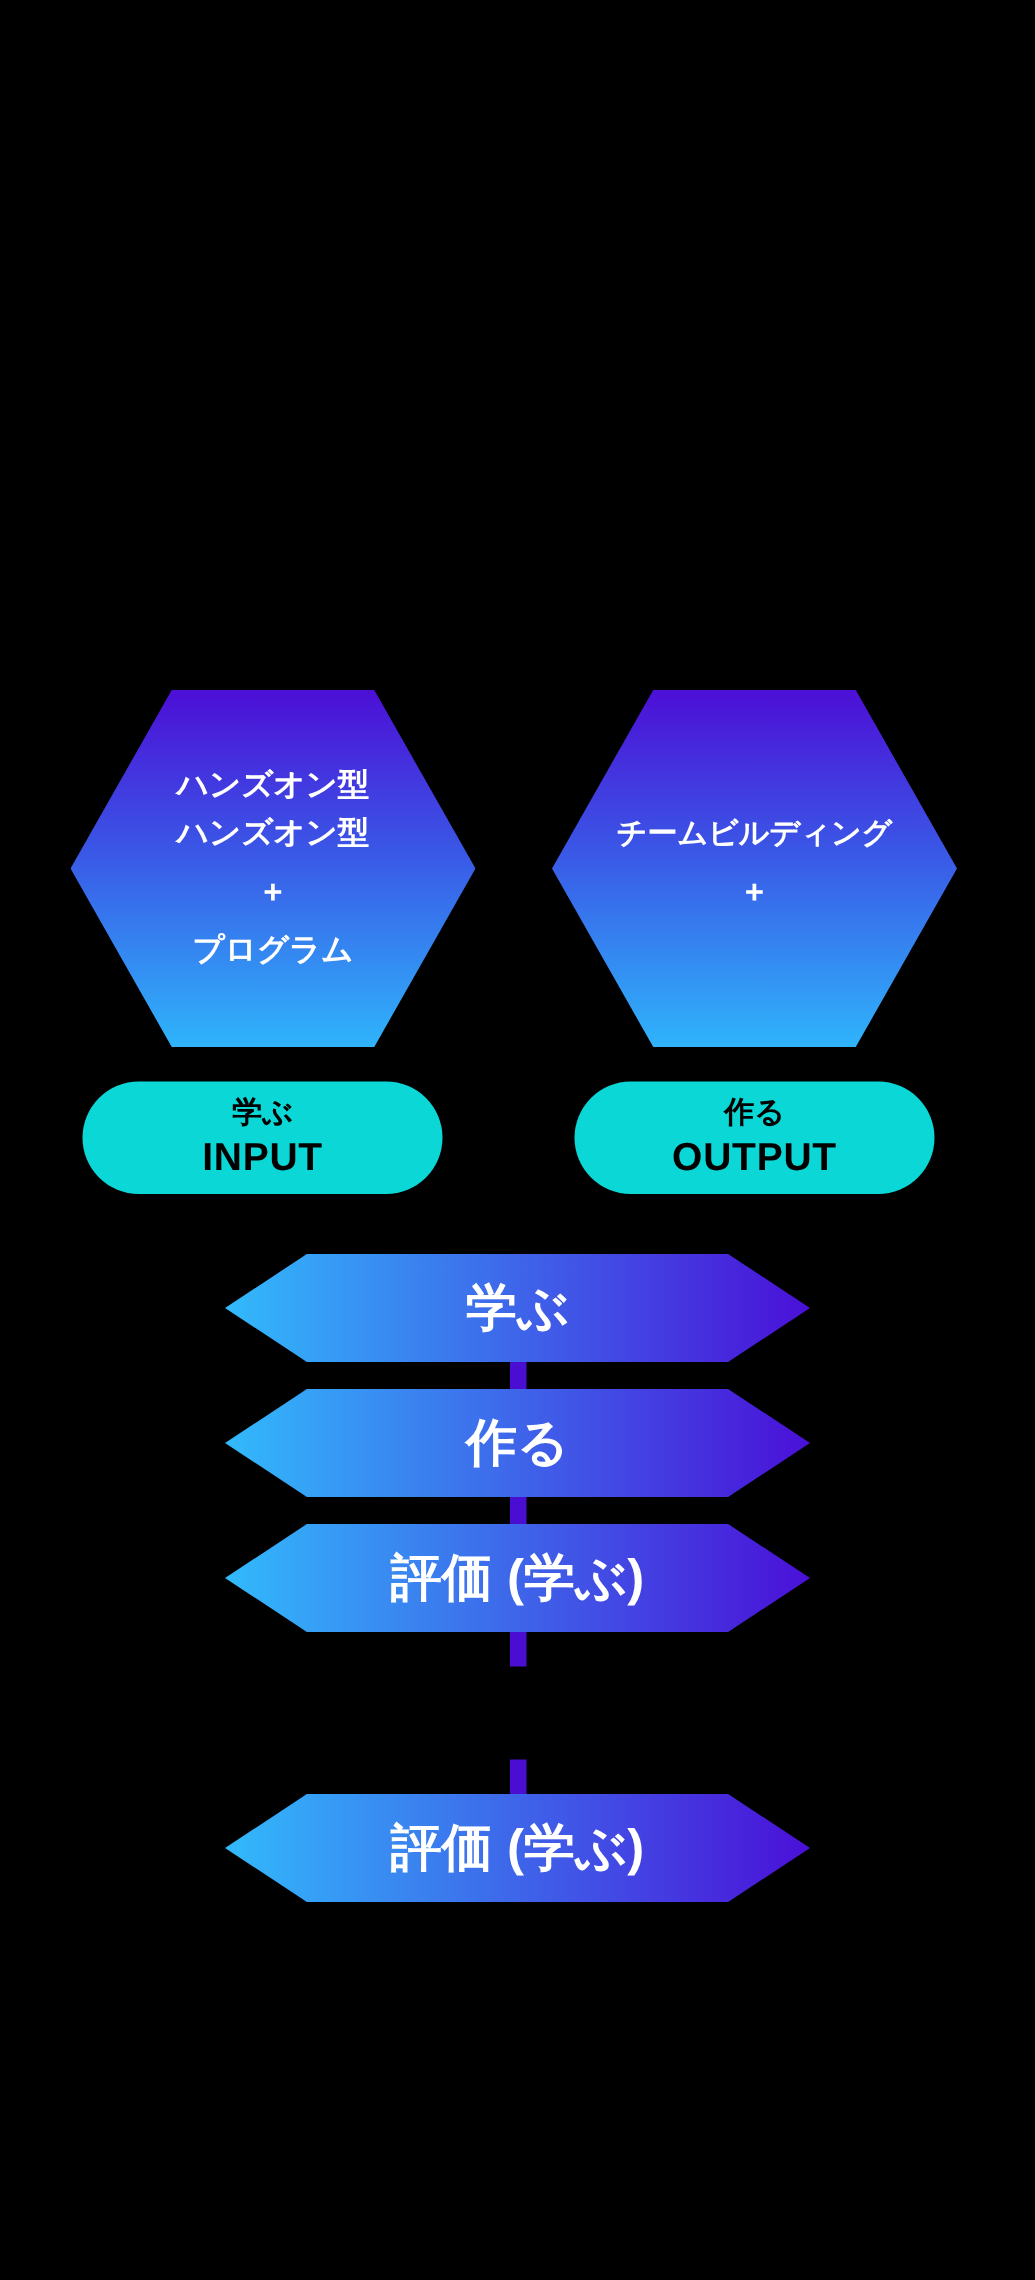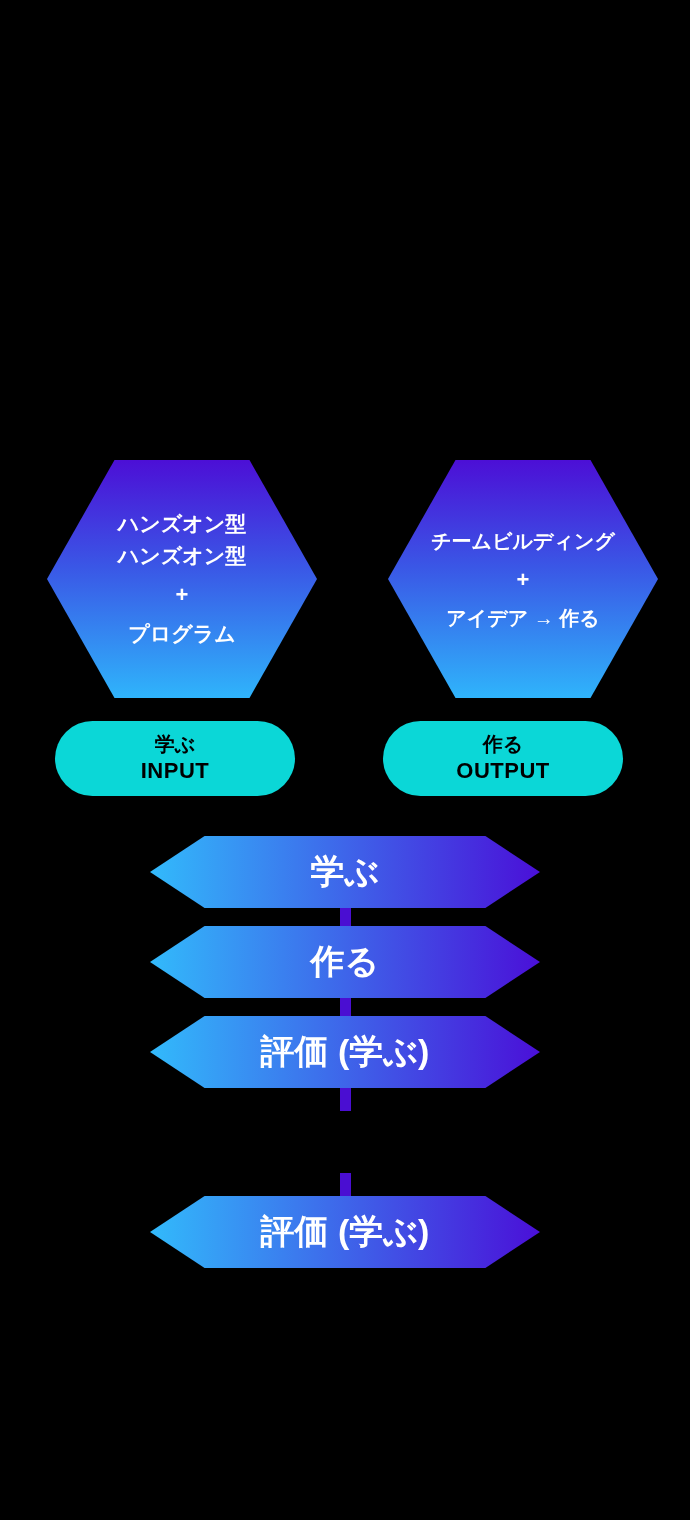--- a/index.html
+++ b/index.html
@@ -27,21 +27,21 @@
     flex-direction: column;
     align-items: center;
     justify-content: center;
     text-align: center;
     color: #ffffff;
     font-weight: bold;
     font-size: 21px;
     line-height: 1.5;
   }
   .hexagon.left  { left: 47px;  top: 423px; }
-  .hexagon.right { left: 388px; top: 423px; font-size: 20px; }
+  .hexagon.right { left: 368px; top: 423px; font-size: 20px; }
   .hex-line { white-space: nowrap; }
   .hex-plus { margin: 7px 0; font-size: 22px; }
   
   .pill {
     position: absolute;
     width: 240px;
     height: 75px;
     border-radius: 38px;
     background: #0bd7d7;
     color: #000000;
@@ -49,21 +49,21 @@
     flex-direction: column;
     align-items: center;
     justify-content: center;
     text-align: center;
     font-weight: bold;
     top: 684px;
   }
   .pill.left  { left: 55px; }
   .pill.right { left: 383px; }
   .pill-jp { font-size: 20px; line-height: 1.25; }
-  .pill-en { font-size: 22px; line-height: 1.25; letter-spacing: 0.5px; }
+  .pill-en { font-size: 26px; line-height: 1.25; letter-spacing: 0.5px; }
   
   .banner {
     position: absolute;
     left: 150px;
     width: 390px;
     height: 72px;
     background: linear-gradient(90deg, #32bafb 0%, #4a10d8 100%);
     clip-path: polygon(0% 50%, 14% 0%, 86% 0%, 100% 50%, 86% 100%, 14% 100%);
     display: flex;
     align-items: center;
@@ -100,21 +100,20 @@
   <div class="hexagon left">
     <div class="hex-line">ハンズオン型</div>
     <div class="hex-line">ハンズオン型</div>
     <div class="hex-line hex-plus">+</div>
     <div class="hex-line">プログラム</div>
   </div>
 
   <div class="hexagon right">
     <div class="hex-line">チームビルディング</div>
     <div class="hex-line hex-plus">+</div>
-    <div class="hex-line">アイデア → 作る</div>
   </div>
 
   <div class="pill left">
     <div class="pill-jp">学ぶ</div>
     <div class="pill-en">INPUT</div>
   </div>
 
   <div class="pill right">
     <div class="pill-jp">作る</div>
     <div class="pill-en">OUTPUT</div>

